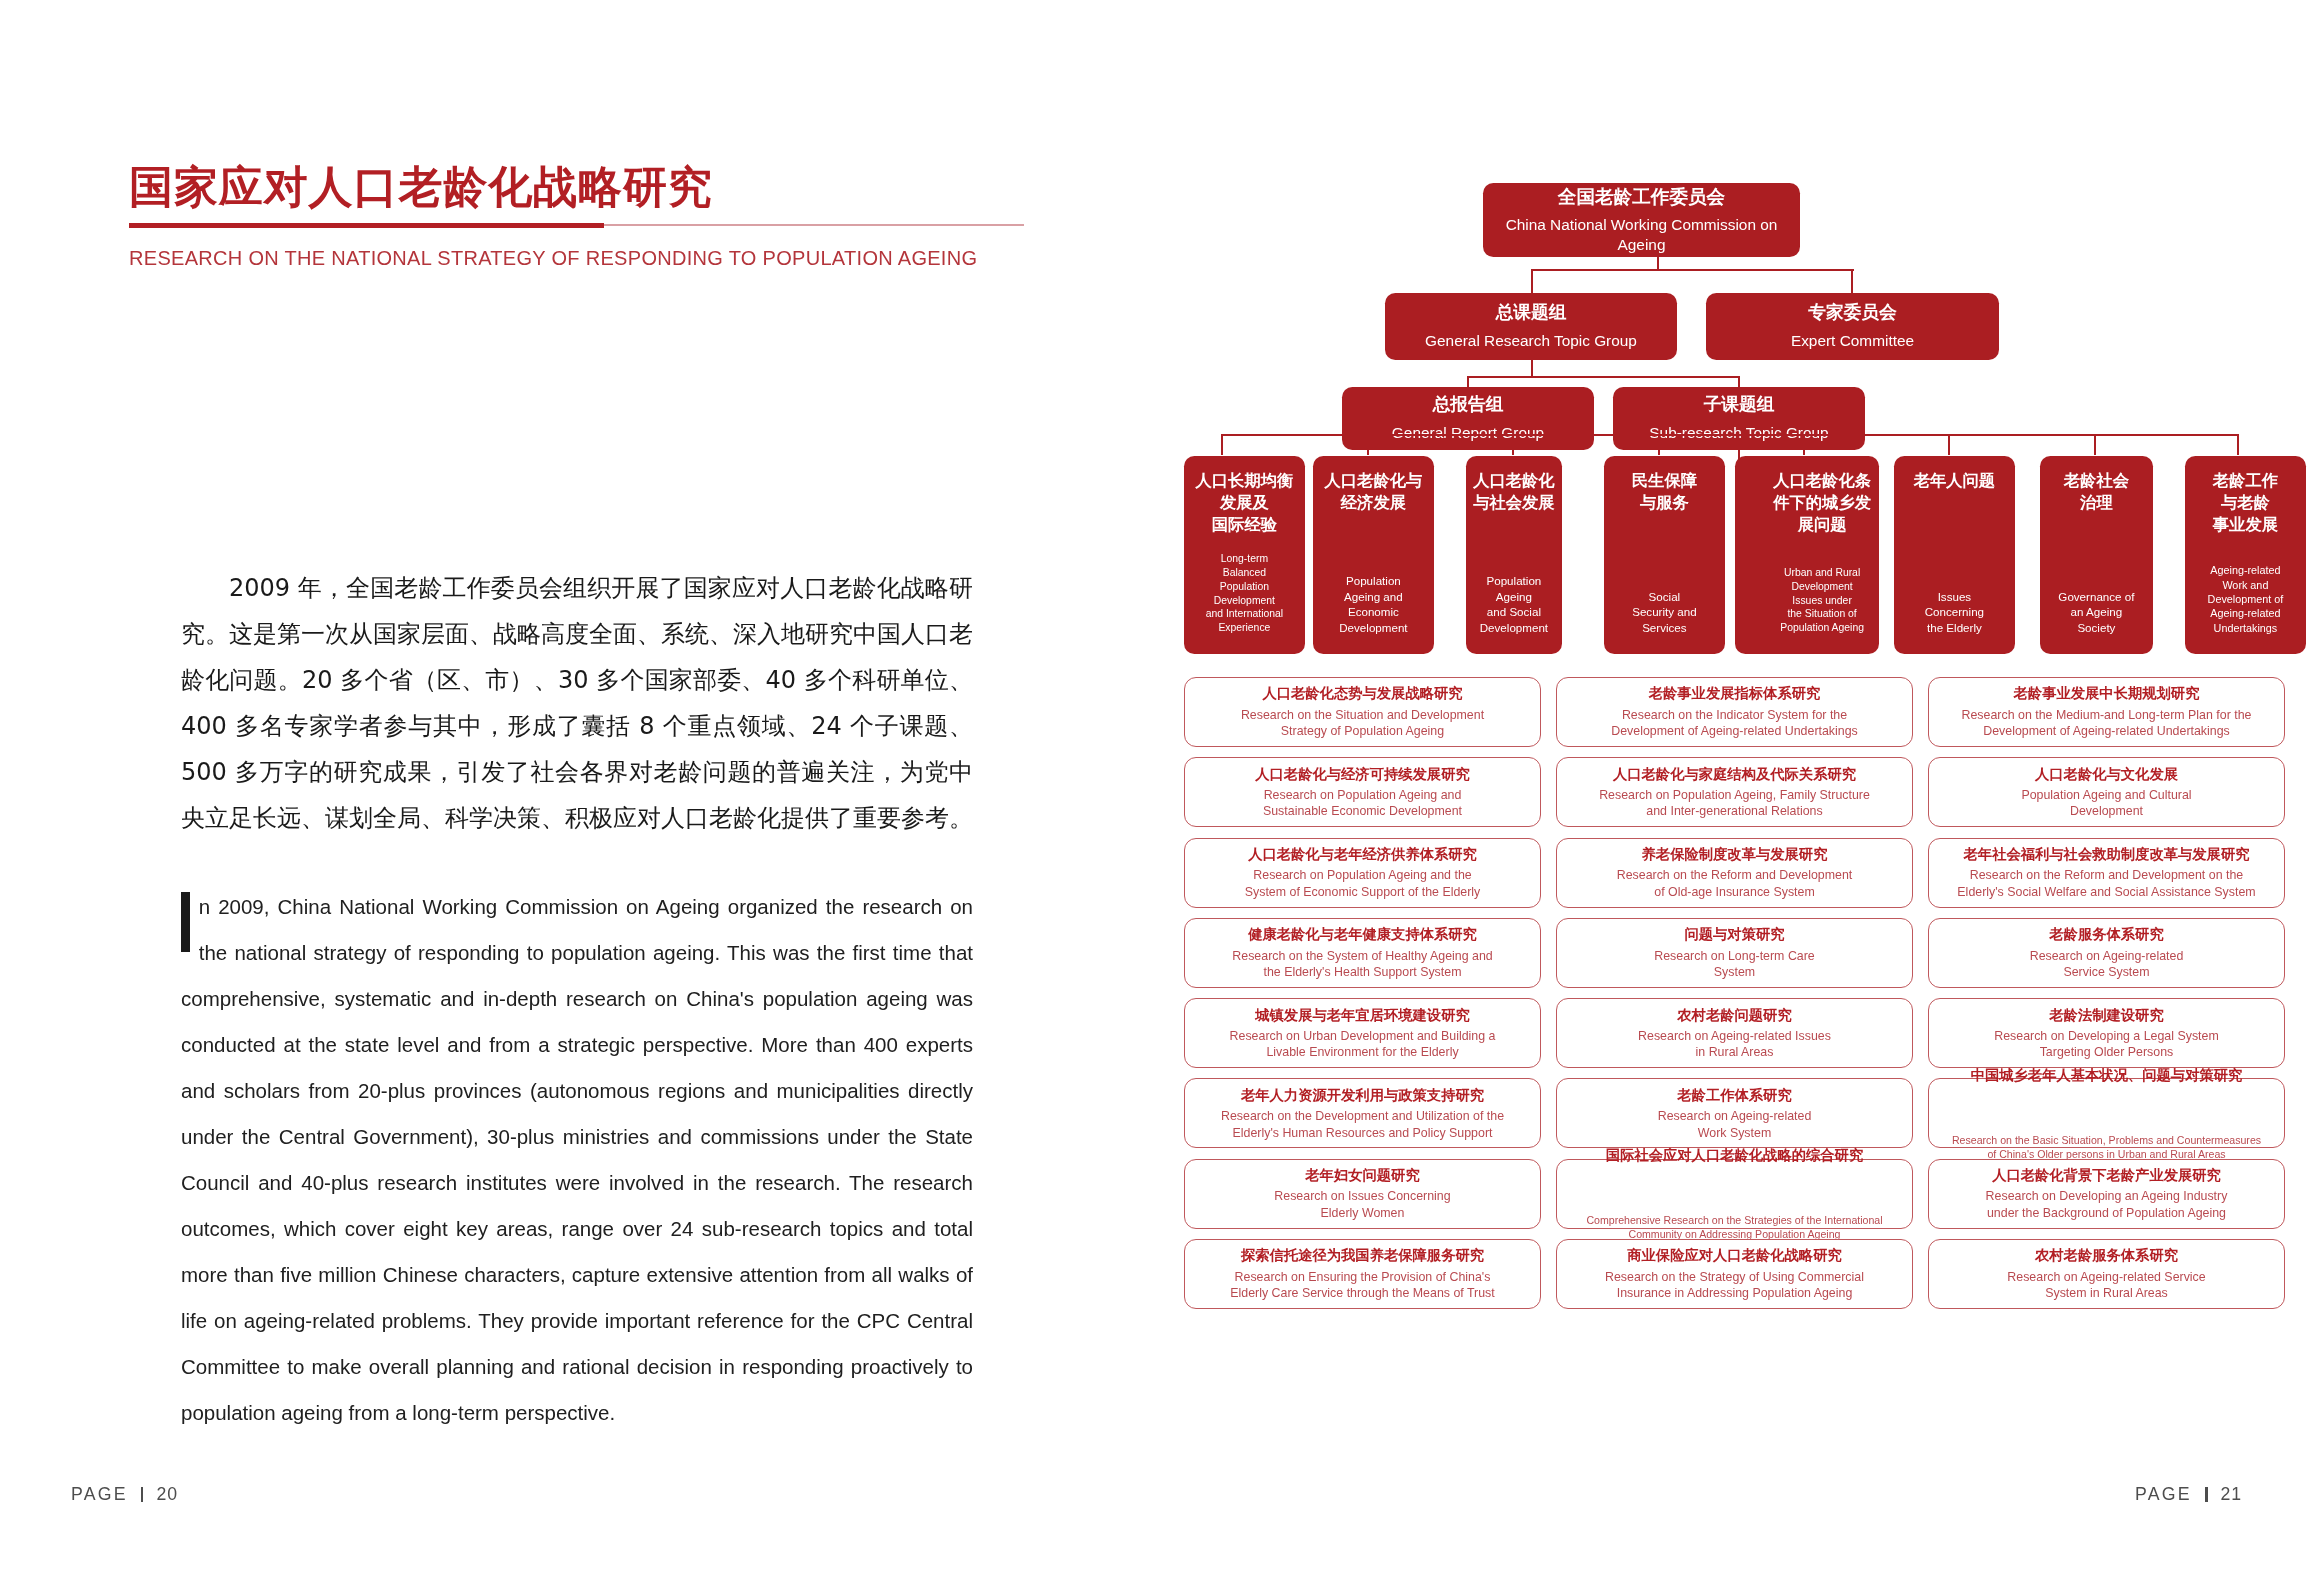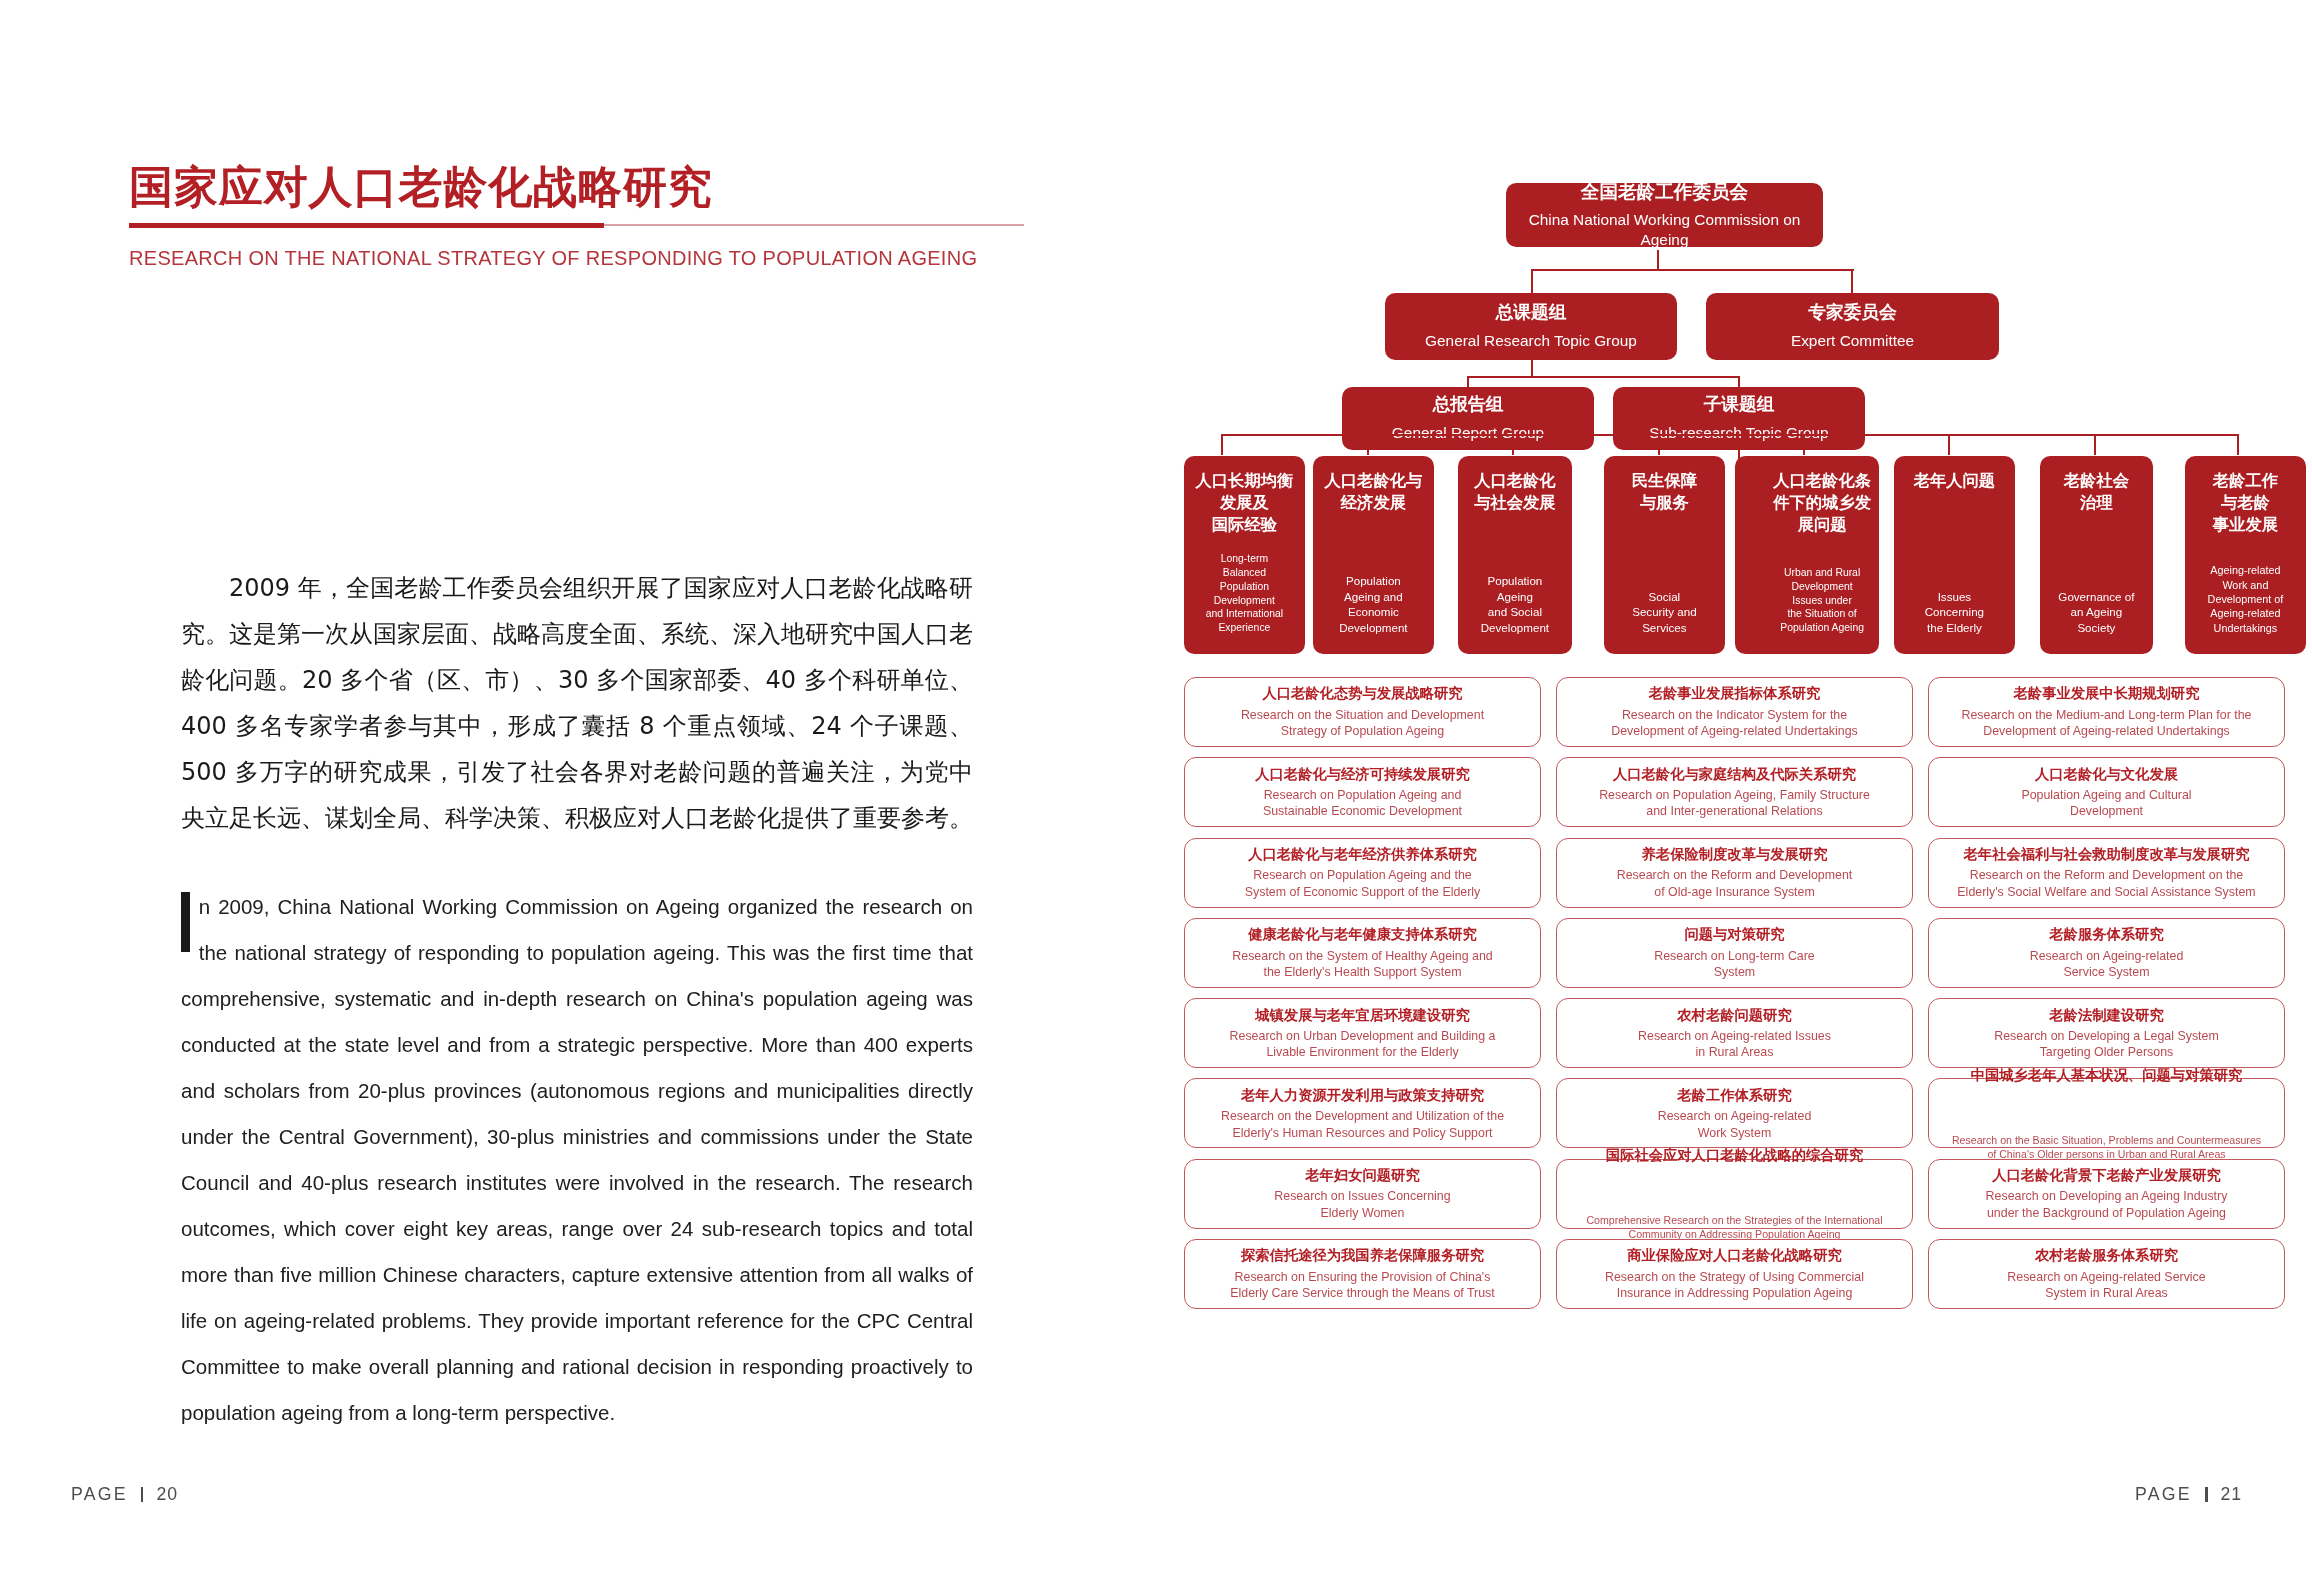--- a/index.html
+++ b/index.html
@@ -65,21 +65,21 @@
   .chart{position:absolute;left:0;top:0;width:1157px;height:1570px;}
   .node{
     position:absolute;background:#AB1E22;border-radius:10.3px;
     color:#ffffff;box-sizing:border-box;
     display:flex;flex-direction:column;align-items:center;justify-content:center;
     text-align:center;
   }
   .node .cn{font-size:17.7px;font-weight:bold;line-height:1.32;}
   .node .en{font-size:15.4px;line-height:1.32;margin-top:6.5px;font-weight:normal;}
 
-  .n-top{left:350px;top:183px;width:317px;height:64px;}
+  .n-top{left:327px;top:183px;width:317px;height:74px;}
   .n-top .cn{font-size:18.6px;}
   .n-top .en{font-size:15.4px;margin-top:5.6px;}
 
   .n-general{left:229px;top:293px;width:292px;height:67px;}
   .n-expert{left:550px;top:293px;width:293px;height:67px;}
   .n-report{left:186px;top:387px;width:252px;height:63px;}
   .n-sub{left:457px;top:387px;width:252px;height:63px;}
 
   
   .ln{position:absolute;background:#AB1E22;}
@@ -194,21 +194,21 @@
 
       <div class="pillars">
         <div class="pillar p0" style="left:26px;width:121px;">
           <div class="pcn">人口长期均衡<br>发展及<br>国际经验</div>
           <div class="pen">Long-term<br>Balanced<br>Population<br>Development<br>and International<br>Experience</div>
         </div>
         <div class="pillar p1" style="left:155px;width:121px;">
           <div class="pcn">人口老龄化与<br>经济发展</div>
           <div class="pen">Population<br>Ageing and<br>Economic<br>Development</div>
         </div>
-        <div class="pillar p2" style="left:300px;width:114px;">
+        <div class="pillar p2" style="left:308px;width:96px;">
           <div class="pcn">人口老龄化<br>与社会发展</div>
           <div class="pen">Population<br>Ageing<br>and Social<br>Development</div>
         </div>
         <div class="pillar p3" style="left:446px;width:121px;">
           <div class="pcn">民生保障<br>与服务</div>
           <div class="pen">Social<br>Security and<br>Services</div>
         </div>
         <div class="pillar p4" style="left:577px;width:144px;padding-left:36px;">
           <div class="pcn">人口老龄化条<br>件下的城乡发<br>展问题</div>
           <div class="pen">Urban and Rural<br>Development<br>Issues under<br>the Situation of<br>Population Ageing</div>

